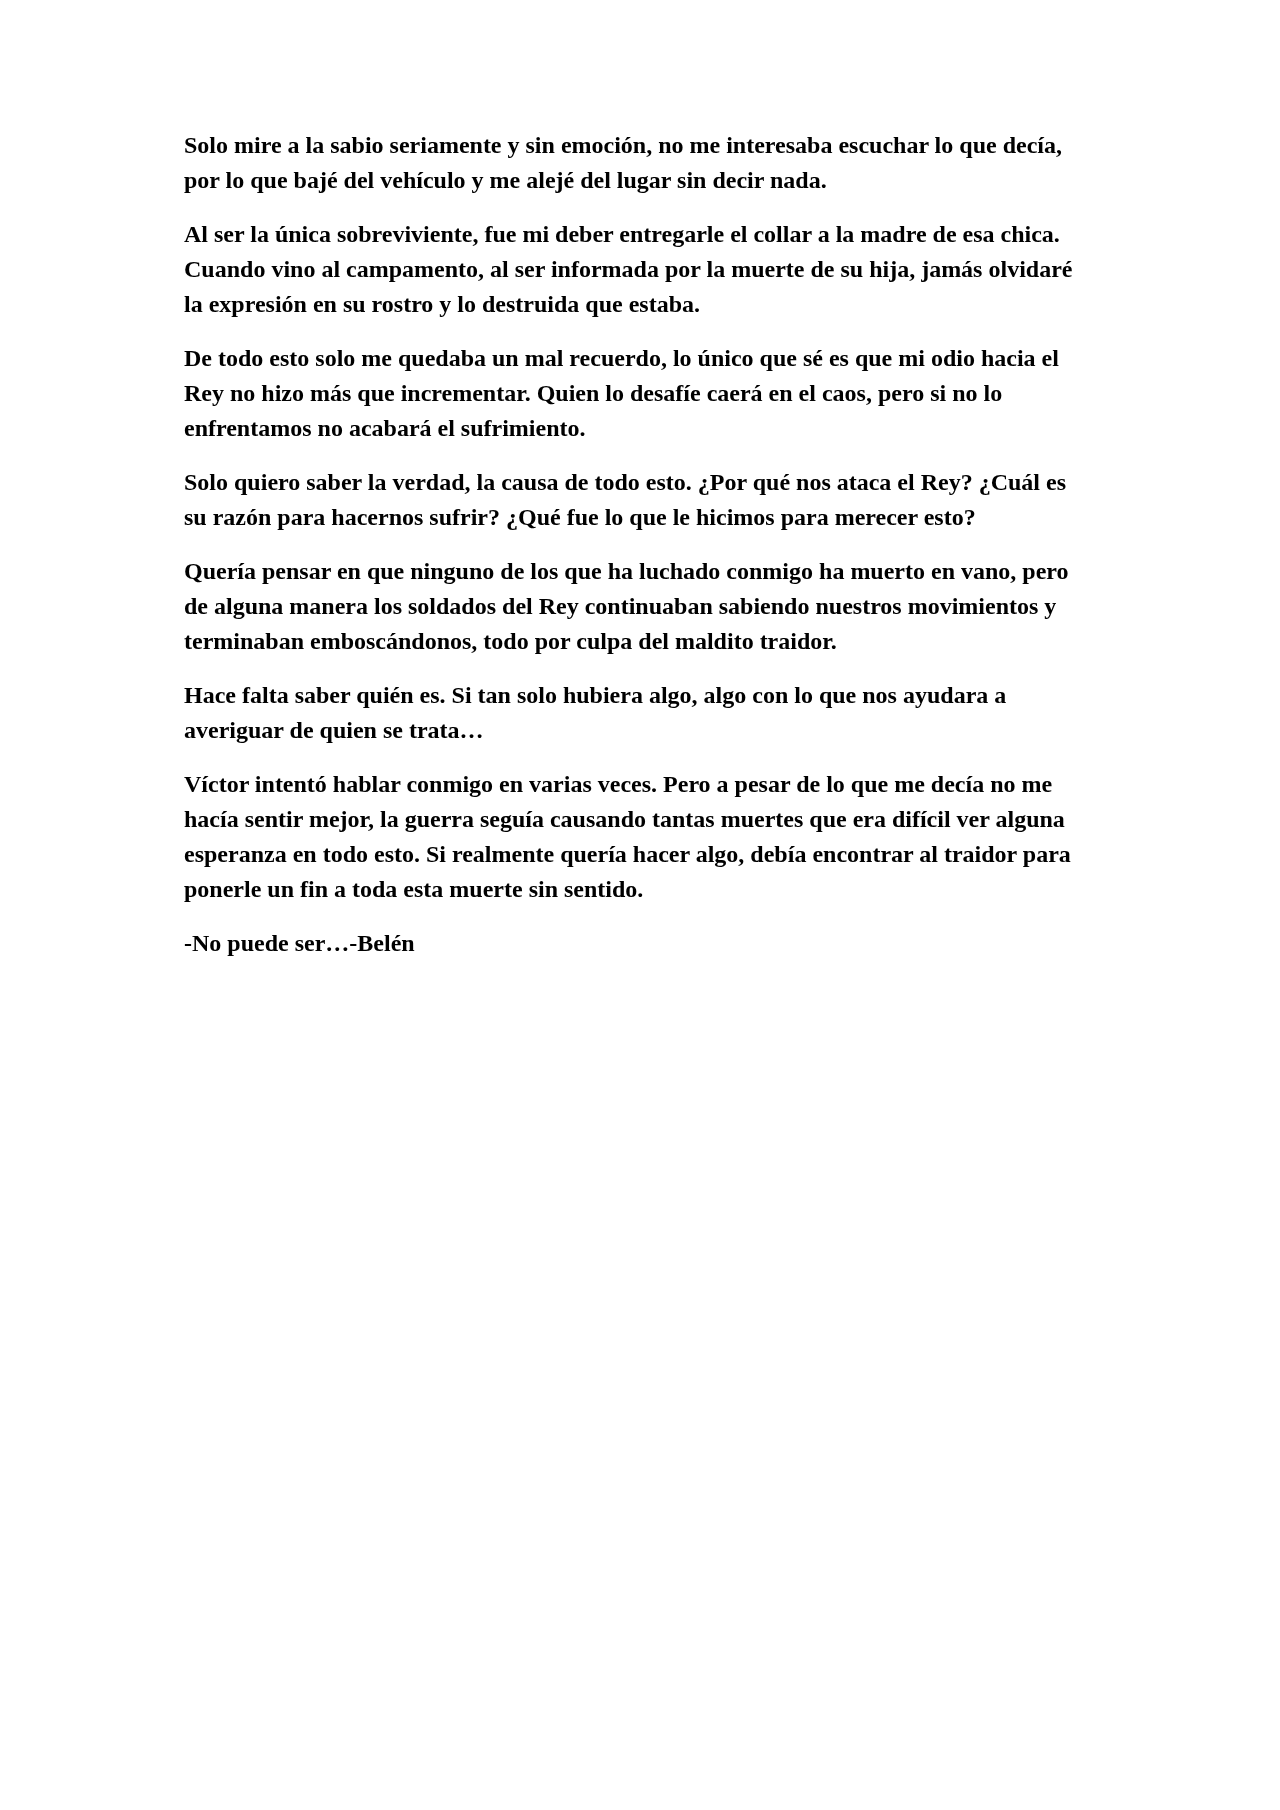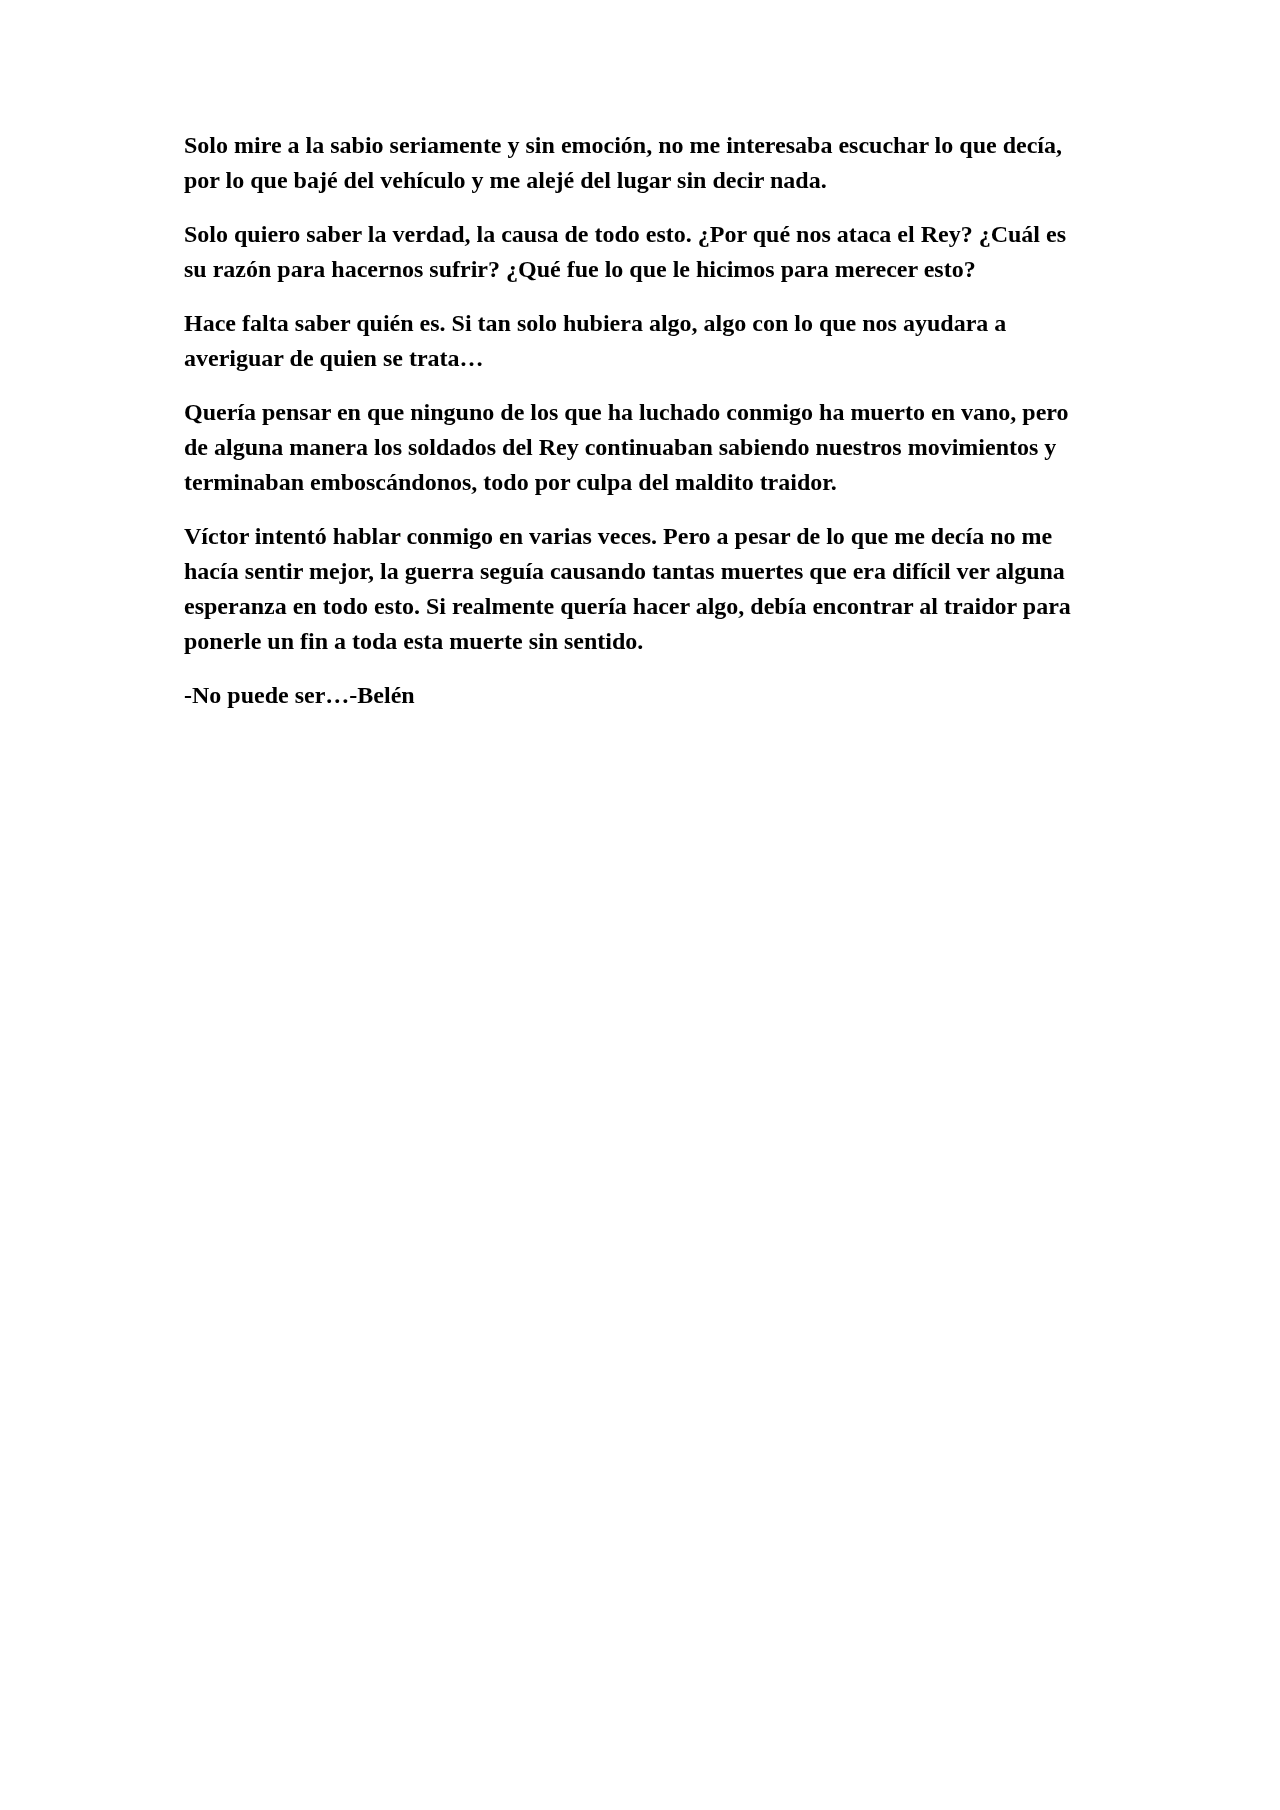--- a/index.html
+++ b/index.html
@@ -37,19 +37,21 @@
     margin: 0 0 19px 0;
     padding: 0;
   }
 </style>
 </head>
 <body>
 
 <div class="page">
   <div class="text-column">
     <p>Solo mire a la sabio seriamente y sin emoción, no me interesaba escuchar lo que decía, por lo que bajé del vehículo y me alejé del lugar sin decir nada.</p>
+    <p>Al ser la única sobreviviente, fue mi deber entregarle el collar a la madre de esa chica. Cuando vino al campamento, al ser informada por la muerte de su hija, jamás olvidaré la expresión en su rostro y lo destruida que estaba.</p>
+    <p>De todo esto solo me quedaba un mal recuerdo, lo único que sé es que mi odio hacia el Rey no hizo más que incrementar. Quien lo desafíe caerá en el caos, pero si no lo enfrentamos no acabará el sufrimiento.</p>
     <p>Solo quiero saber la verdad, la causa de todo esto. ¿Por qué nos ataca el Rey? ¿Cuál es su razón para hacernos sufrir? ¿Qué fue lo que le hicimos para merecer esto?</p>
+    <p>Quería pensar en que ninguno de los que ha luchado conmigo ha muerto en vano, pero de alguna manera los soldados del Rey continuaban sabiendo nuestros movimientos y terminaban emboscándonos, todo por culpa del maldito traidor.</p>
     <p>Hace falta saber quién es. Si tan solo hubiera algo, algo con lo que nos ayudara a averiguar de quien se trata…</p>
-    <p>Quería pensar en que ninguno de los que ha luchado conmigo ha muerto en vano, pero de alguna manera los soldados del Rey continuaban sabiendo nuestros movimientos y terminaban emboscándonos, todo por culpa del maldito traidor.</p>
     <p>Víctor intentó hablar conmigo en varias veces. Pero a pesar de lo que me decía no me hacía sentir mejor, la guerra seguía causando tantas muertes que era difícil ver alguna esperanza en todo esto. Si realmente quería hacer algo, debía encontrar al traidor para ponerle un fin a toda esta muerte sin sentido.</p>
     <p>-No puede ser…-Belén</p>
   </div>
 </div>
 
 </body></html>

